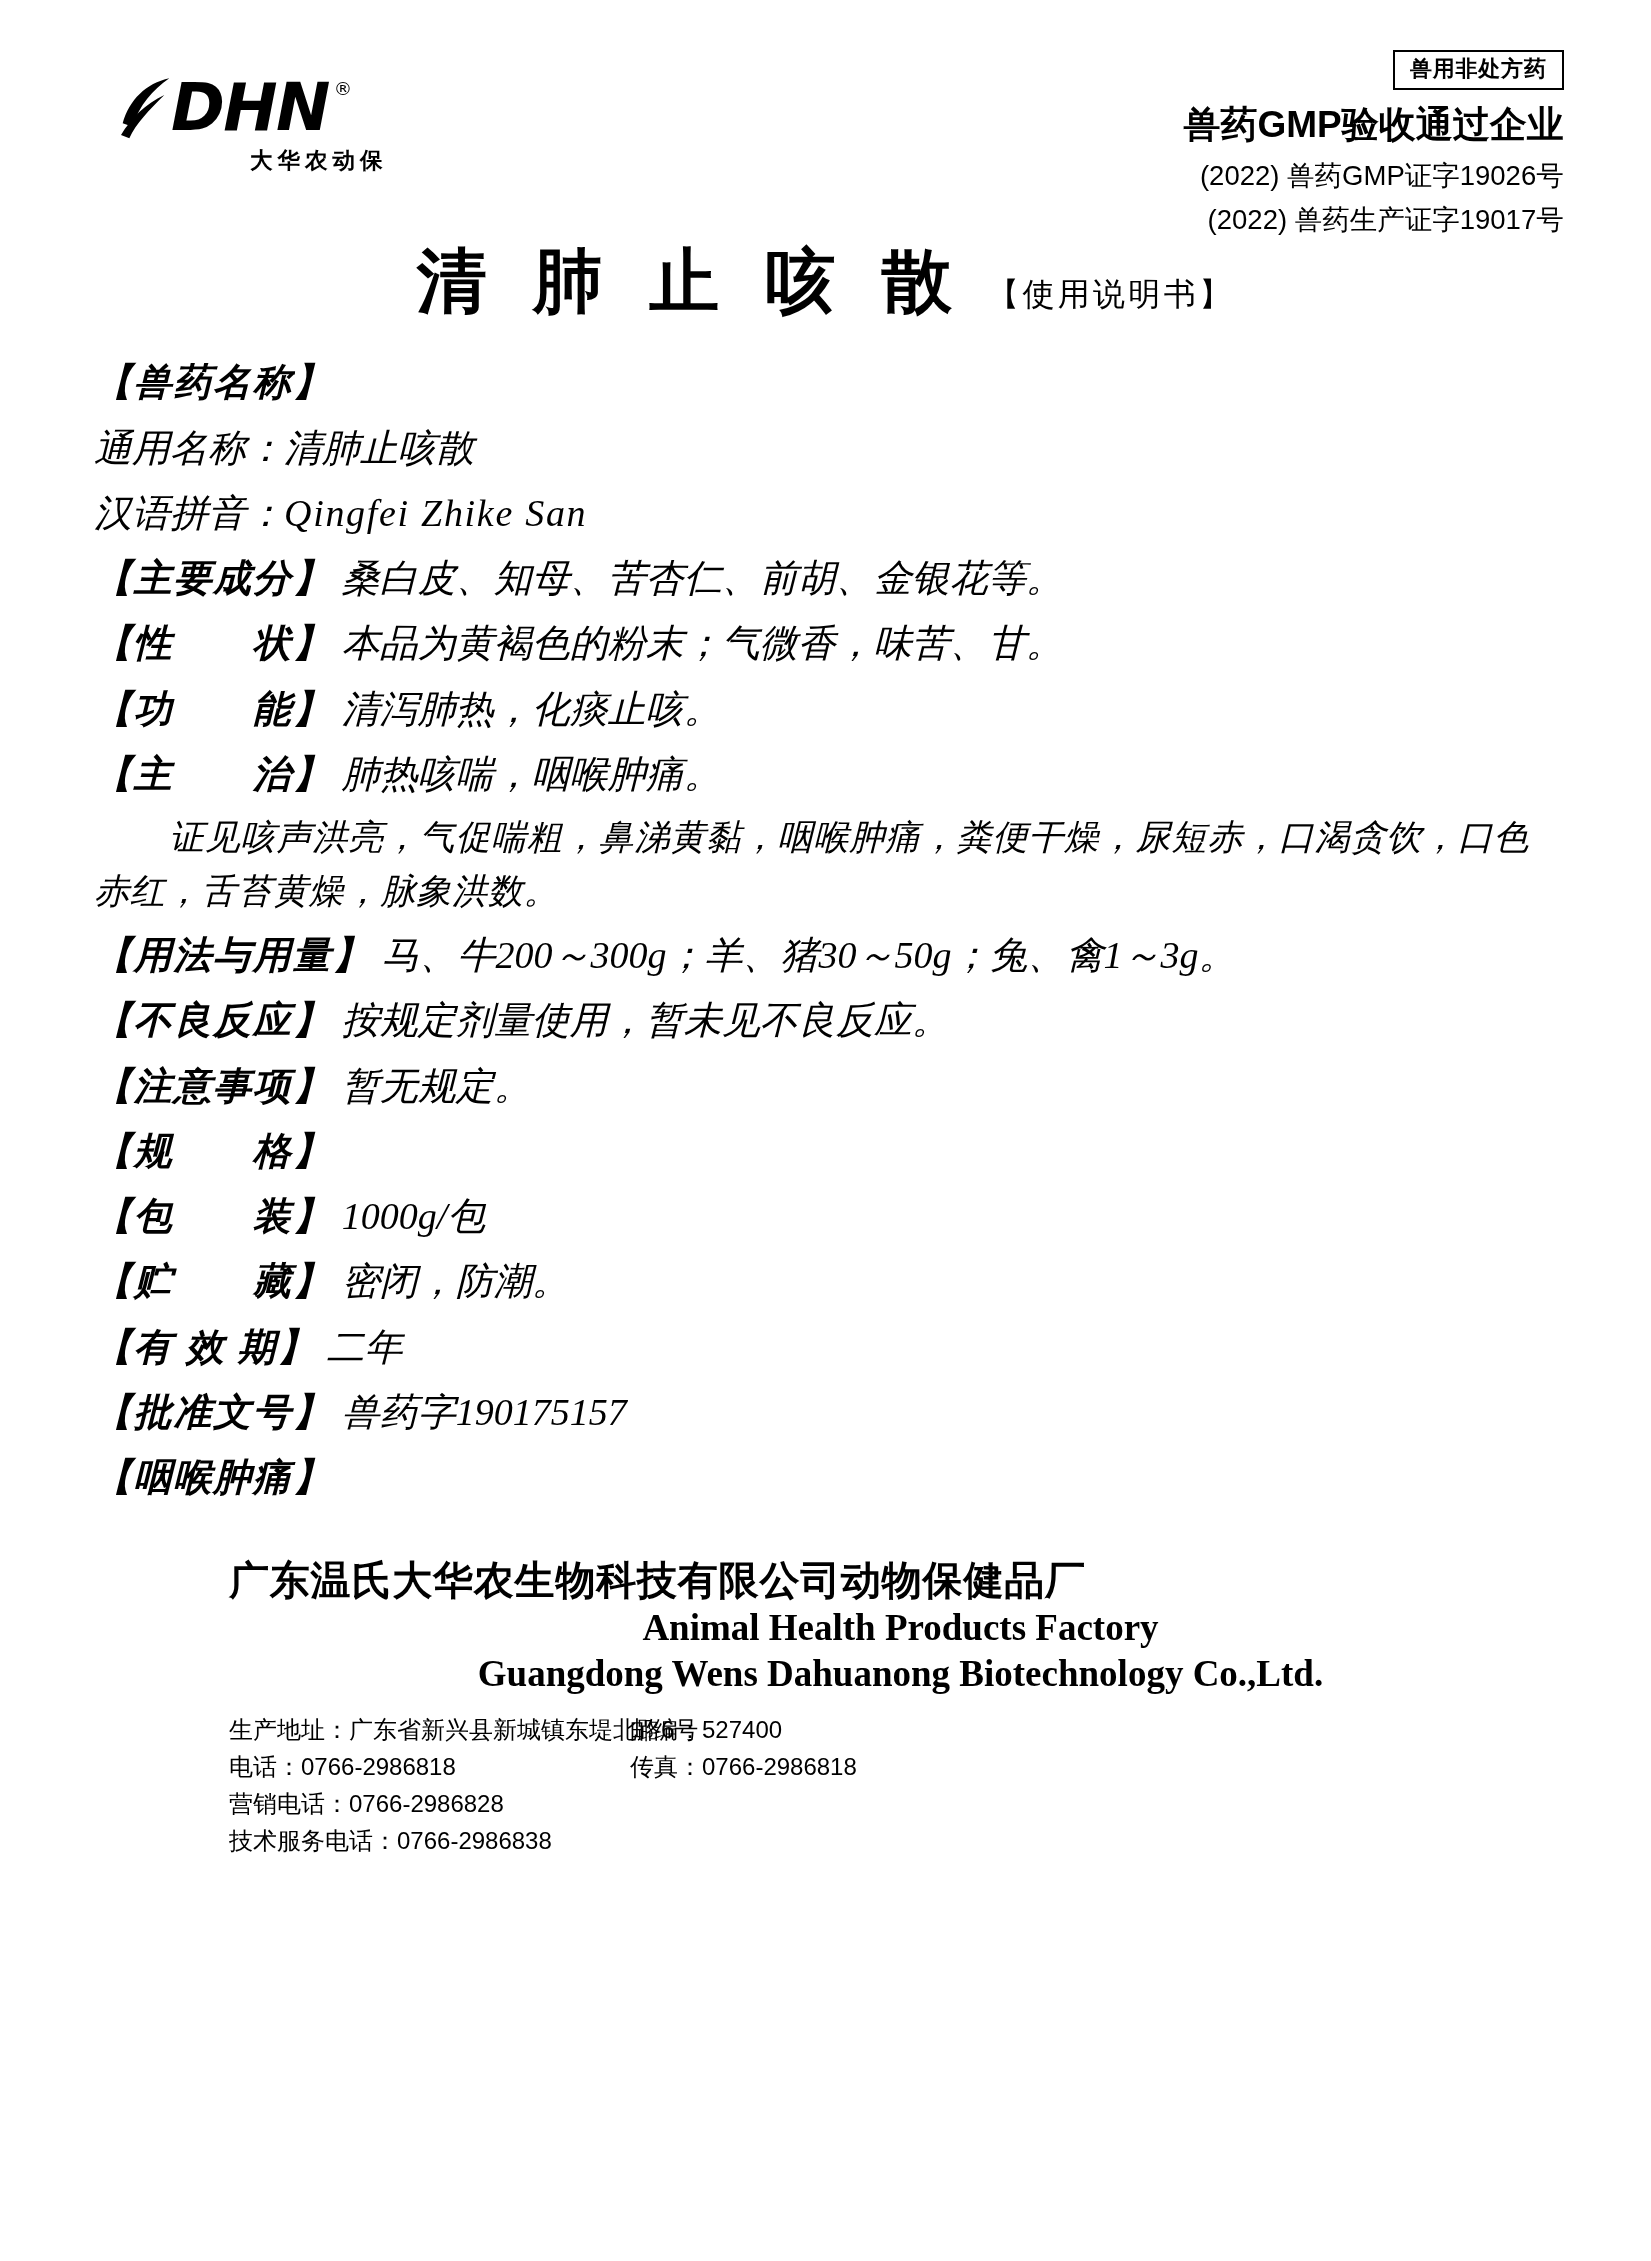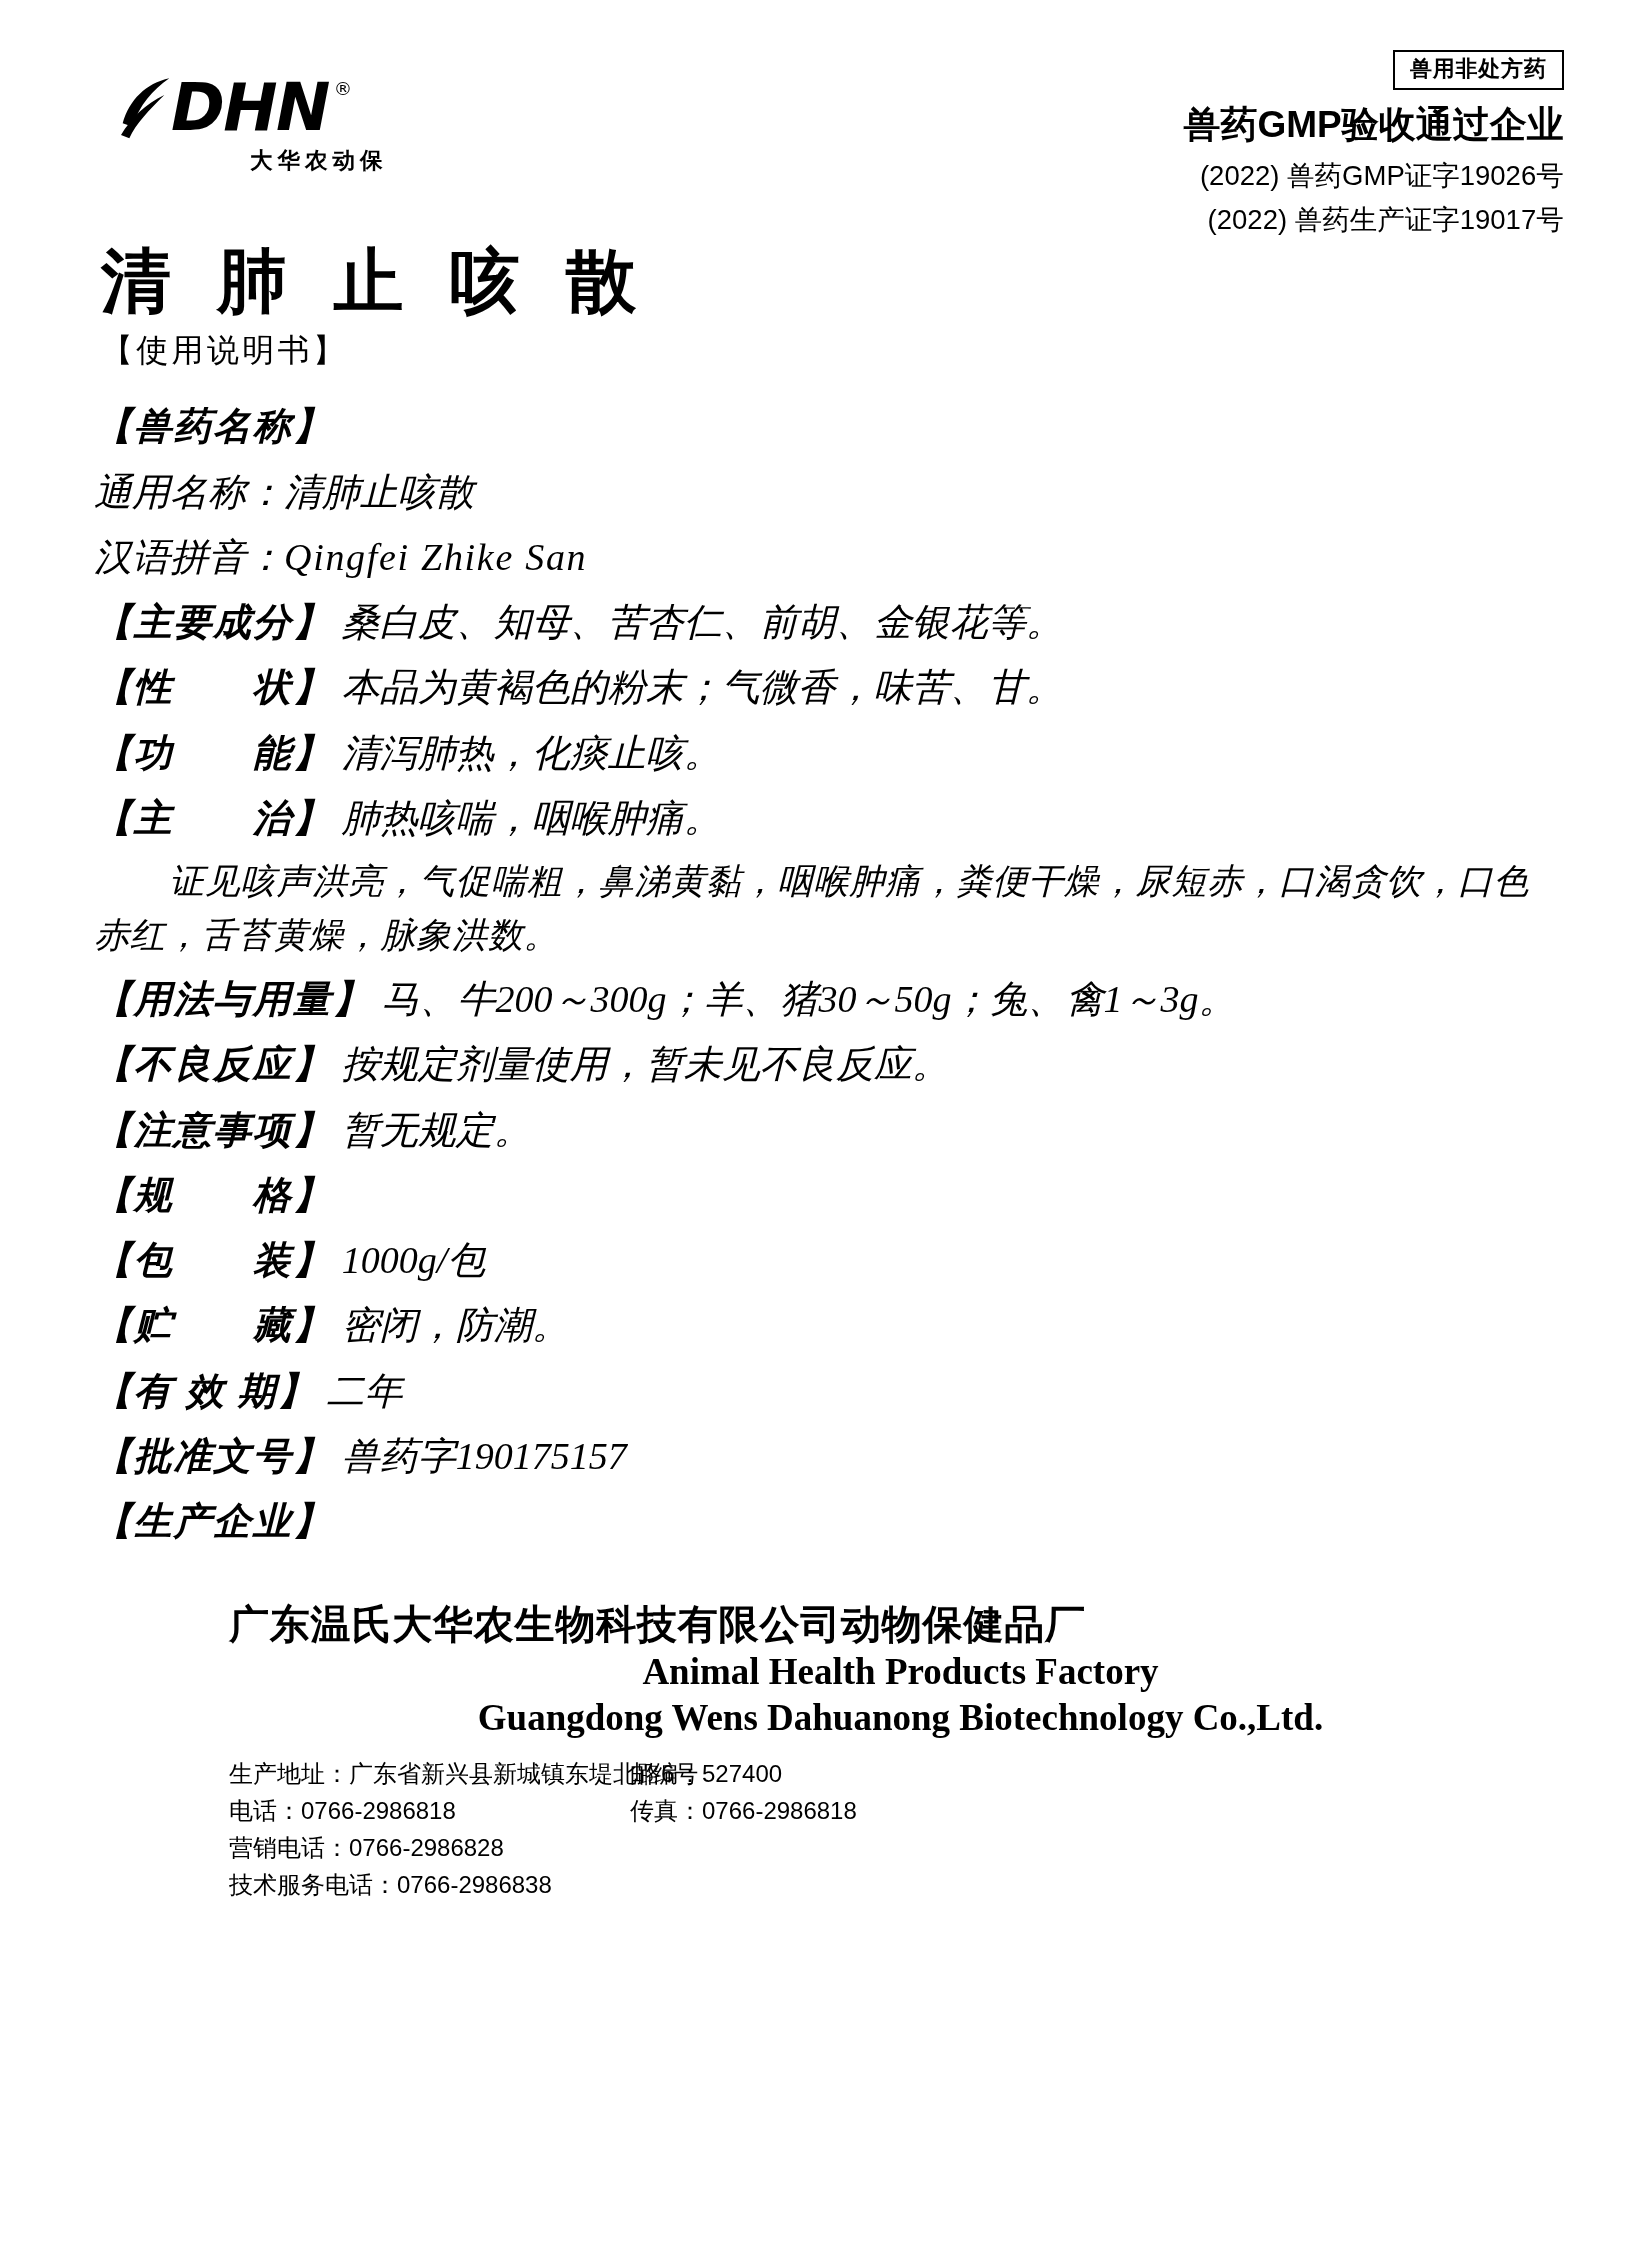--- a/index.html
+++ b/index.html
@@ -93,21 +93,20 @@
     font-weight: 500;
   }
 
   
   .title-row {
     display: flex;
     align-items: baseline;
     justify-content: center;
     margin-top: 18.4px;
     margin-bottom: 25px;
-    flex-direction: column;
   }
   .drug-title {
     font-family: "Liberation Sans", sans-serif;
     font-weight: bold;
     font-size: 70px;
     letter-spacing: 13.4px;
   }
   .manual-tag {
     font-family: "Liberation Serif", serif;
     font-weight: normal;
@@ -287,21 +286,21 @@
       <span class="label">【有 效 期】</span>
       <span class="val">二年</span>
     </p>
 
     <p class="line">
       <span class="label">【批准文号】</span>
       <span class="val">兽药字190175157</span>
     </p>
 
     <p class="line">
-      <span class="label">【生产企业】</span>
+      <span class="label">【咽喉肿痛】</span>
     </p>
   </div>
 
   <div class="footer">
     <div class="company-cn">广东温氏大华农生物科技有限公司动物保健品厂</div>
     <div class="company-en">Animal Health Products Factory</div>
     <div class="company-en">Guangdong Wens Dahuanong Biotechnology Co.,Ltd.</div>
 
     <div class="contact">
       <div class="contact-row">

